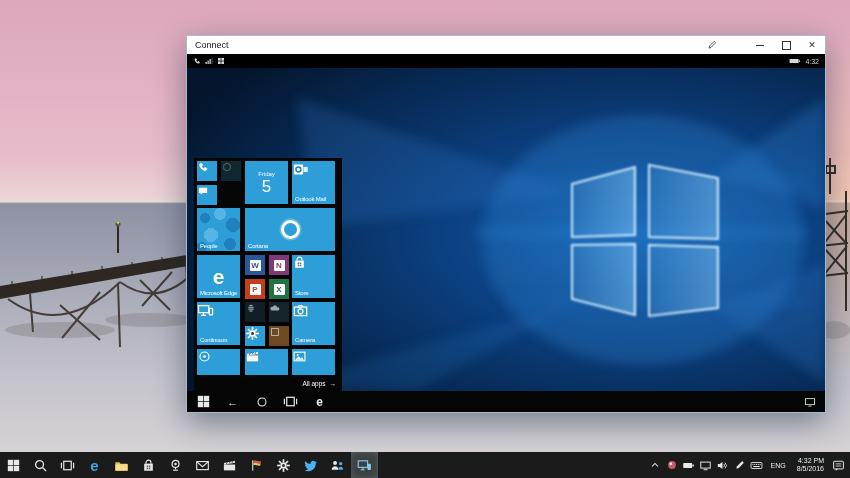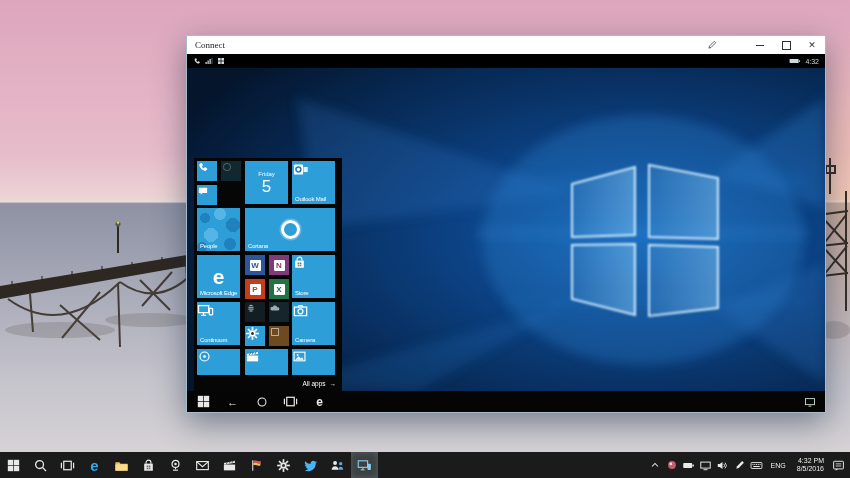--- a/index.html
+++ b/index.html
@@ -10,21 +10,21 @@
     background:
       radial-gradient(900px 320px at 100% 205px, rgba(246,188,150,.55), rgba(246,188,150,0) 55%),
       linear-gradient(to bottom,
         #dda6bc 0%, #e3b2c4 18%, #e6bcca 32%, #ecd2d4 41%, #e9dcd8 42.2%,
         #8e92a3 42.6%, #9b9eae 52%, #aeafbc 64%, #c6c4cc 80%, #dcd8da 100%);}
   .pier-svg{position:absolute;inset:0;width:850px;height:478px;}
   
   .window{position:absolute;left:186px;top:35px;width:640px;height:378px;background:#000;
     border:1px solid #a9bccb;box-shadow:0 10px 30px rgba(15,35,60,.45);box-sizing:border-box;}
   .titlebar{height:18px;background:#ffffff;display:flex;align-items:center;position:relative;}
-  .titlebar .title{font-size:9px;color:#222;padding-left:8px;font-family:Liberation Serif, serif;}
+  .titlebar .title{font-size:9px;color:#222;padding-left:8px;}
   .controls{position:absolute;right:0;top:0;height:18px;display:flex;align-items:center;}
   .ctrl{width:26px;height:18px;display:flex;align-items:center;justify-content:center;color:#333;font-size:9px;cursor:default;}
   .ctrl.pen{margin-right:22px;}
   .minline{width:8px;height:1px;background:#333;display:block;}
   .maxbox{width:7px;height:7px;border:1px solid #333;display:block;}
   
   .projection{position:absolute;left:0;top:18px;width:638px;height:358px;background:#000;}
   .statusbar{height:14px;background:#000;display:flex;align-items:center;padding:0 6px;color:#cfd8dc;}
   .statusbar .sb-left{display:flex;align-items:center;gap:4px;}
   .statusbar .sb-right{margin-left:auto;display:flex;align-items:center;gap:4px;font-size:7px;}

